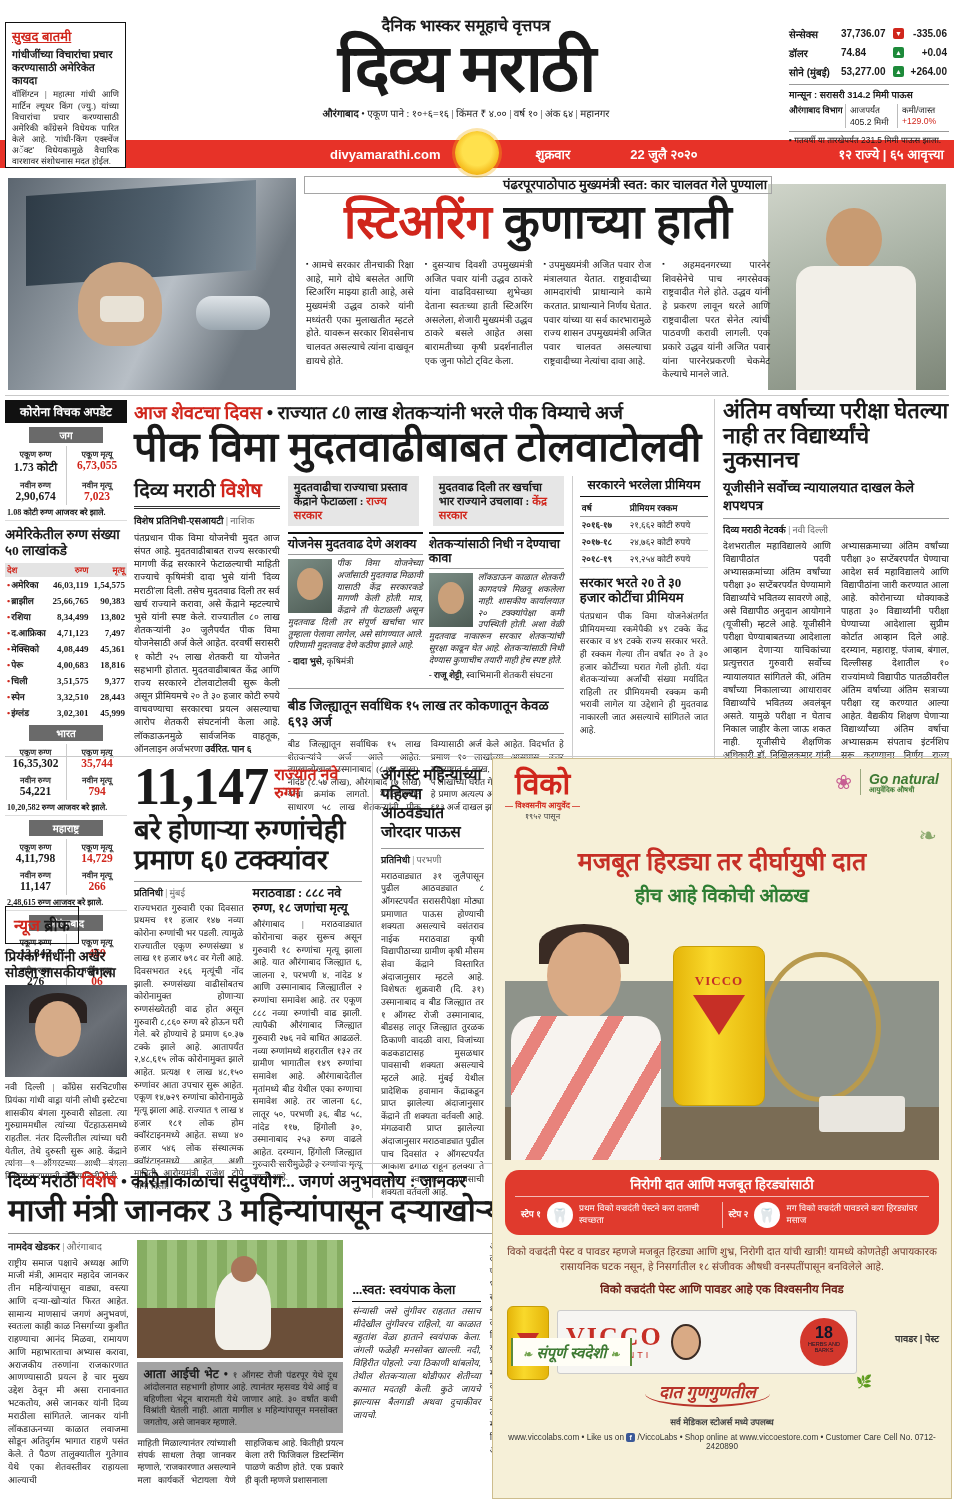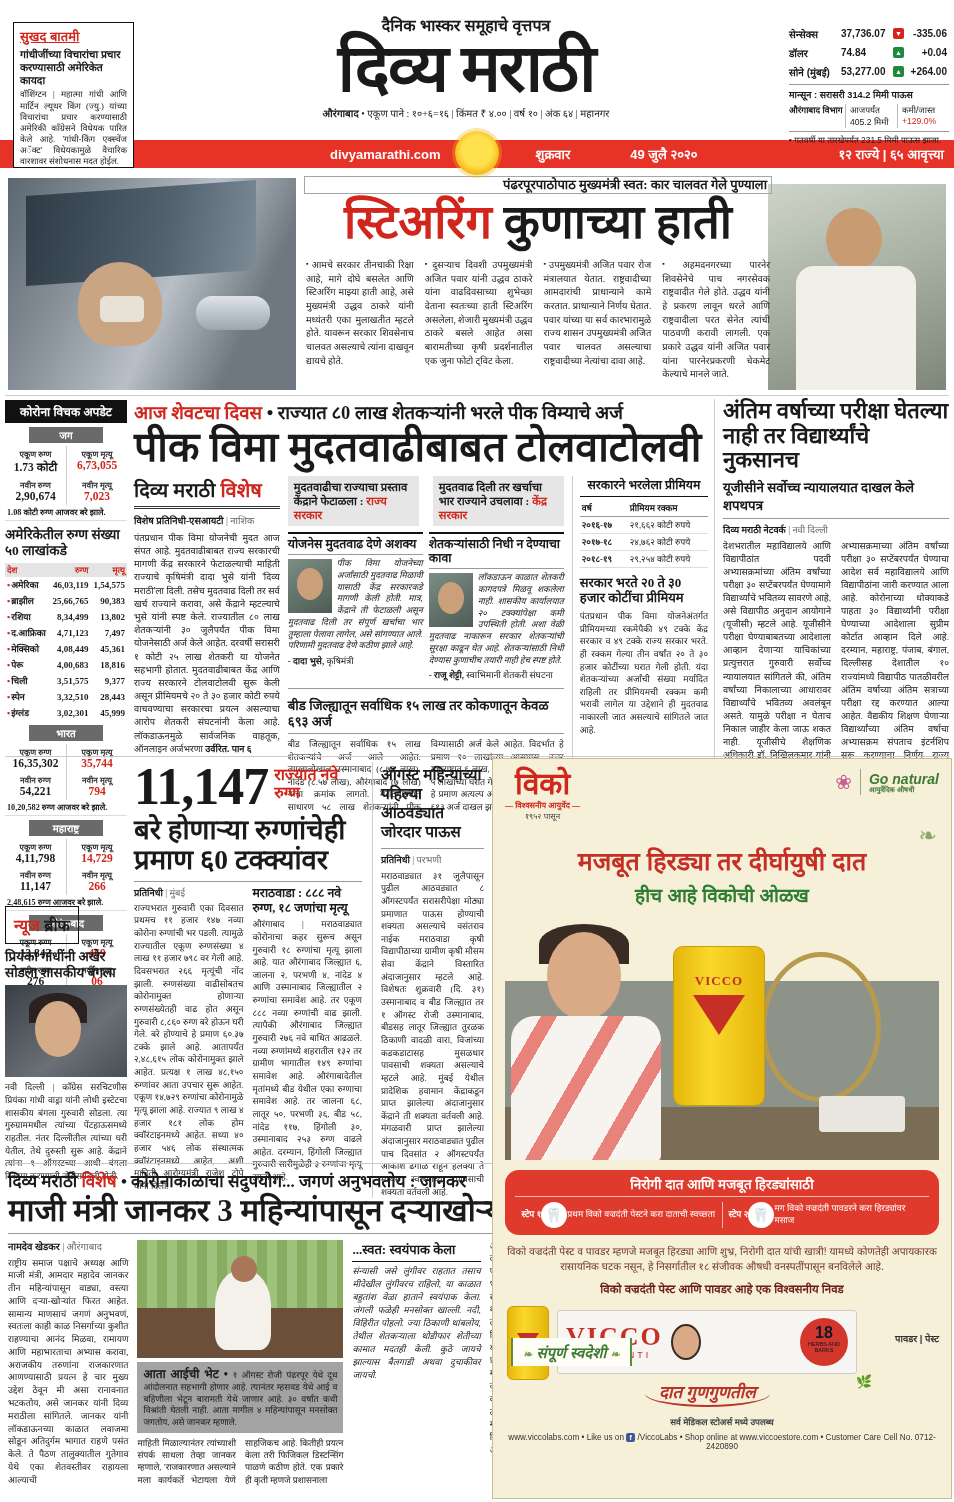--- a/index.html
+++ b/index.html
@@ -5,21 +5,21 @@
   * { margin:0; padding:0; box-sizing:border-box; }
   html,body { background:#e9e6e0; }
   .page { position:relative; width:954px; height:1502px; margin:0 auto; background:#fff;
           font-family:"Liberation Serif", serif; color:#1a1a1a; overflow:hidden; }
   .sans { font-family:"Liberation Sans", sans-serif; }
   .bodytxt { font-size:9.3px; line-height:1.42; text-align:justify; }
   .red { color:#d0261c; }
   .grayline { position:absolute; border-top:1px solid #c9c9c9; }
 
   
-  .goodnews { position:absolute; left:13px; top:22px; width:121px; height:146px;
+  .goodnews { position:absolute; left:5px; top:22px; width:121px; height:146px;
               border:1.5px solid #111; padding:4px 6px; background:#fff; z-index:4; }
   .goodnews .tab { font-family:"Liberation Sans",sans-serif; font-weight:bold; font-size:13px;
                    color:#d0261c; text-decoration:underline; margin-bottom:3px; }
   .goodnews .hd { font-weight:bold; font-size:10.5px; line-height:1.25; margin-bottom:2px; }
   .goodnews .bd { font-size:8.6px; line-height:1.3; text-align:justify; }
 
   .masthead { position:absolute; left:192px; top:14px; width:548px; text-align:center; }
   .masthead .tagline { font-weight:bold; font-size:16px; font-family:"Liberation Sans",sans-serif; }
   .masthead .title { font-weight:bold; font-size:66px; line-height:1.0; letter-spacing:-2px;
                      font-family:"Liberation Serif",serif; }
@@ -177,21 +177,21 @@
   .jankar .jc2 { width:206px; }
   .jphoto { width:206px; height:118px; position:relative; overflow:hidden;
             background:linear-gradient(#9ec27c 0 55%, #6b4f39 55% 100%); }
   .jphoto .crop1 { position:absolute; left:0; top:0; width:100%; height:58%;
                    background:repeating-linear-gradient(90deg,#86ad62 0 10px,#9ec27c 10px 20px); }
   .jphoto .man { position:absolute; left:78px; top:30px; width:56px; height:80px; border-radius:45% 45% 20% 20%; background:#f3f1ea; }
   .jphoto .mface { position:absolute; left:94px; top:16px; width:26px; height:26px; border-radius:50%; background:#a9765a; }
   .mother { background:#a3a3a3; padding:4px 6px; margin-top:4px; font-size:8.8px; line-height:1.35; text-align:justify; }
   .mother b.mh { font-size:12px; }
   .jankar .jc2 .bd2 { column-count:2; column-gap:9px; margin-top:4px; font-size:8.8px; line-height:1.38; text-align:justify; }
-  .jankar .jc3 { width:130px; }
+  .jankar .jc3 { width:130px;margin-top:40px; }
   .cookhd { font-weight:bold; font-size:13px; border-bottom:1.5px solid #111; padding-bottom:3px; margin-bottom:3px; }
   .cookbd { font-style:italic; font-size:9px; line-height:1.45; text-align:justify; }
   .jankar .jc4 { width:134px; }
 
   
   .ad { position:absolute; left:492px; top:758px; width:460px; height:741px; background:#f6f0d8;
         border:1px solid #cdbd8d; padding:10px 12px; font-family:"Liberation Sans",sans-serif; }
   .ad .hdr { display:flex; justify-content:space-between; align-items:flex-start; }
   .ad .brand { color:#d0261c; text-align:center; }
   .ad .brand .bn { font-weight:bold; font-size:30px; line-height:1; font-family:"Liberation Serif",serif; }
@@ -215,21 +215,21 @@
   .ad .ring { position:absolute; right:58px; top:34px; width:120px; height:150px; border:5px solid #b89a4e; border-radius:50%; }
   .ad .bottle { position:absolute; left:168px; top:28px; width:92px; height:160px; border-radius:10px;
                 background:linear-gradient(90deg,#e5b50a,#f9d92b 40%,#e5b50a); border:1px solid #c79f08; text-align:center; }
   .ad .bottle .vn { color:#c62f26; font-weight:bold; font-size:13px; letter-spacing:1px; margin-top:26px; font-family:"Liberation Serif",serif; }
   .ad .tri { width:0; height:0; border-left:26px solid transparent; border-right:26px solid transparent;
              border-top:40px solid #c62f26; margin:6px auto 0; }
   .ad .tissue { position:absolute; right:34px; bottom:28px; width:86px; height:36px; background:#e9e6df; border-radius:4px; }
   .ad .steps { background:#e03a2d; border-radius:14px; color:#fff; padding:5px 10px 7px; margin-top:10px; }
   .ad .steps .st { text-align:center; font-weight:bold; font-size:13.5px; border-bottom:1px solid rgba(255,255,255,.65); padding-bottom:3px; }
   .ad .steps .srow { display:flex; margin-top:5px; }
-  .ad .steps .s { flex:1; display:flex; align-items:center; font-size:8.8px; line-height:1.3; padding:0 6px;justify-content:center; }
+  .ad .steps .s { flex:1; display:flex; align-items:center; gap:6px; font-size:8.8px; line-height:1.3; padding:0 6px;justify-content:center; }
   .ad .steps .s + .s { border-left:1px solid rgba(255,255,255,.65); }
   .ad .tooth { flex:0 0 26px; width:26px; height:26px; border-radius:50%; background:#fff; color:#e03a2d;
                font-size:14px; text-align:center; line-height:26px; }
   .ad .slab { font-weight:bold; white-space:nowrap; }
   .ad .bd { color:#74382a; font-size:10.3px; line-height:1.45; text-align:center; margin-top:10px; }
   .ad .tg { color:#6d1f16; font-weight:bold; font-size:11.5px; text-align:center; margin-top:6px; }
   .ad .prod { position:relative; height:108px; margin-top:8px; }
   .ad .minibottle { position:absolute; left:2px; top:2px; width:42px; height:74px; border-radius:6px;
                     background:linear-gradient(90deg,#e5b50a,#f9d92b 40%,#e5b50a); border:1px solid #c79f08; }
   .ad .minibottle .mt { width:0;height:0;border-left:11px solid transparent;border-right:11px solid transparent;
@@ -299,21 +299,21 @@
       <span class="c"><span>कमी/जास्त</span><br><span class="red">+129.0%</span></span>
     </div>
     <div class="note">▪ गतवर्षी या तारखेपर्यंत 231.5 मिमी पाऊस झाला.</div>
   </div>
 
   <div class="datebar">
     <div class="sun"></div>
     <div class="inner">
       <span class="site">divyamarathi.com</span>
       <span class="day">शुक्रवार</span>
-      <span class="date">49 जुलै २०२०</span>
+      <span class="date">22 जुलै २०२०</span>
       <span class="eds">१२ राज्ये | ६५ आवृत्त्या</span>
     </div>
   </div>
 
   <div class="lead">
     <div class="photo ph-left">
       <div class="window"></div>
       <div class="figure"></div>
       <div class="mask"></div>
       <div class="mirror"></div>

